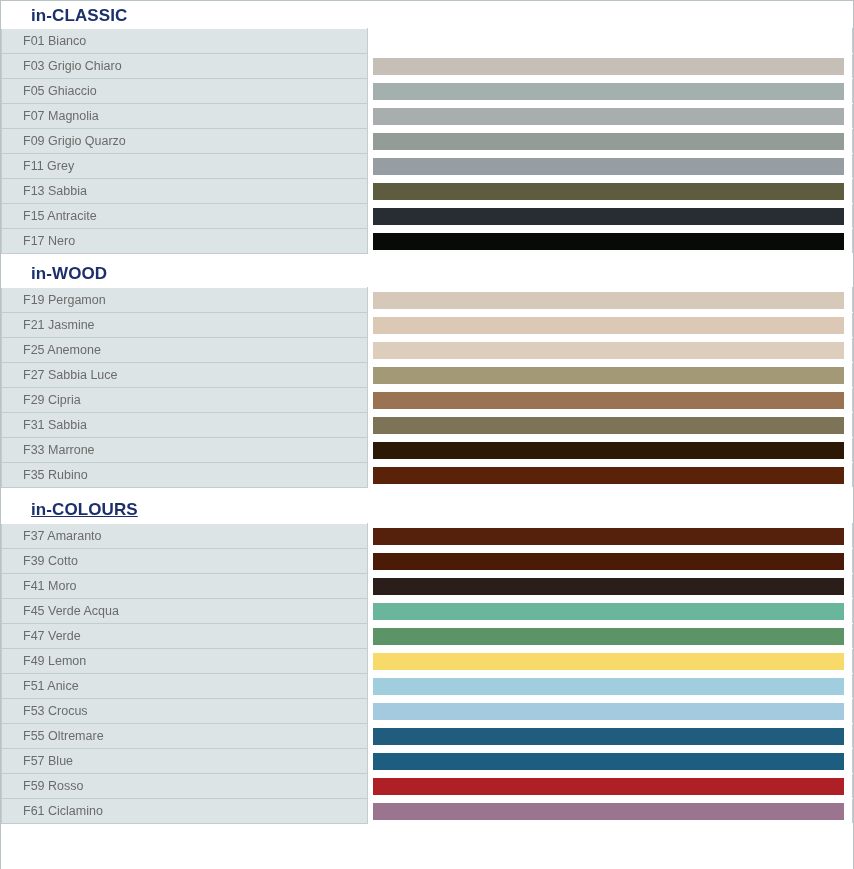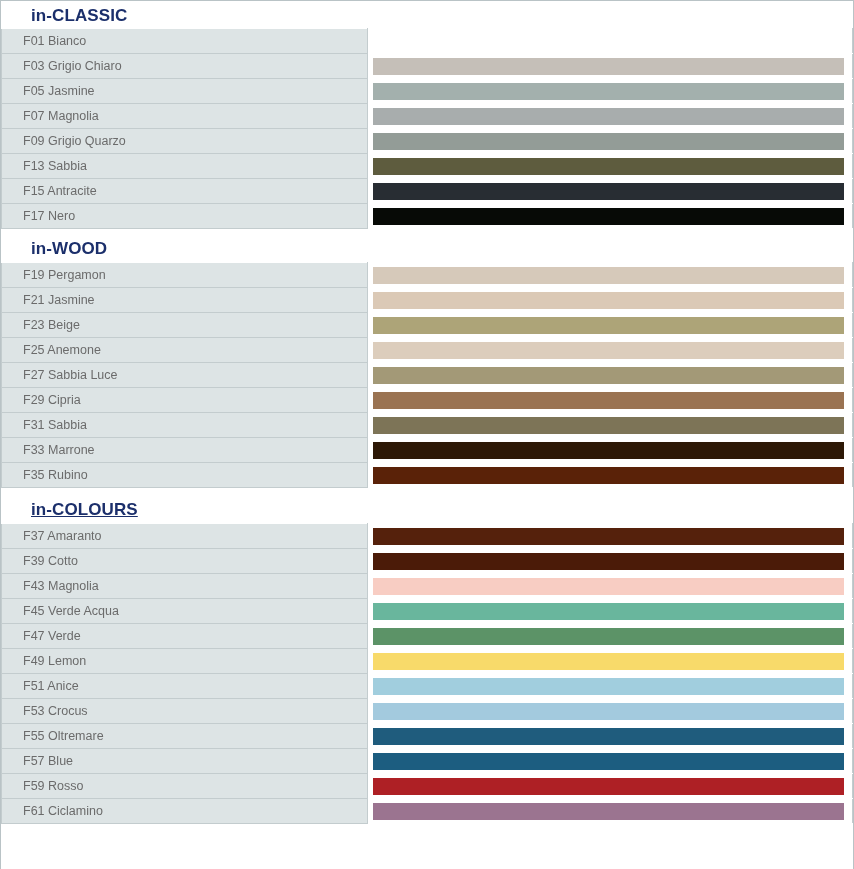--- a/index.html
+++ b/index.html
@@ -111,35 +111,41 @@
                 <span class="swatch-bar white-chip" style="background: rgb(255, 255, 255);"></span>
               </td>
             </tr>
             <tr class="swatch-row">
               <td class="cell-label">F03 Grigio Chiaro</td>
               <td class="cell-swatch">
                 <span class="swatch-bar" style="background: rgb(197, 191, 184);"></span>
               </td>
             </tr>
             <tr class="swatch-row">
-              <td class="cell-label">F05 Jasmine</td>
+              <td class="cell-label">F05 Ghiaccio</td>
               <td class="cell-swatch">
                 <span class="swatch-bar" style="background: rgb(163, 176, 173);"></span>
               </td>
             </tr>
             <tr class="swatch-row">
               <td class="cell-label">F07 Magnolia</td>
               <td class="cell-swatch">
                 <span class="swatch-bar" style="background: rgb(168, 173, 173);"></span>
               </td>
             </tr>
             <tr class="swatch-row">
               <td class="cell-label">F09 Grigio Quarzo</td>
               <td class="cell-swatch">
                 <span class="swatch-bar" style="background: rgb(147, 156, 151);"></span>
+              </td>
+            </tr>
+            <tr class="swatch-row">
+              <td class="cell-label">F11 Grey</td>
+              <td class="cell-swatch">
+                <span class="swatch-bar" style="background: rgb(150, 158, 163);"></span>
               </td>
             </tr>
             <tr class="swatch-row">
               <td class="cell-label">F13 Sabbia</td>
               <td class="cell-swatch">
                 <span class="swatch-bar" style="background: rgb(94, 92, 62);"></span>
               </td>
             </tr>
             <tr class="swatch-row">
               <td class="cell-label">F15 Antracite</td>
@@ -166,26 +172,20 @@
                 <span class="swatch-bar" style="background: rgb(214, 201, 186);"></span>
               </td>
             </tr>
             <tr class="swatch-row">
               <td class="cell-label">F21 Jasmine</td>
               <td class="cell-swatch">
                 <span class="swatch-bar" style="background: rgb(219, 201, 182);"></span>
               </td>
             </tr>
             <tr class="swatch-row">
-              <td class="cell-label">F23 Beige</td>
-              <td class="cell-swatch">
-                <span class="swatch-bar" style="background: rgb(173, 164, 120);"></span>
-              </td>
-            </tr>
-            <tr class="swatch-row">
               <td class="cell-label">F25 Anemone</td>
               <td class="cell-swatch">
                 <span class="swatch-bar" style="background: rgb(220, 205, 188);"></span>
               </td>
             </tr>
             <tr class="swatch-row">
               <td class="cell-label">F27 Sabbia Luce</td>
               <td class="cell-swatch">
                 <span class="swatch-bar" style="background: rgb(163, 153, 119);"></span>
               </td>
@@ -227,23 +227,23 @@
                 <span class="swatch-bar" style="background: rgb(85, 33, 12);"></span>
               </td>
             </tr>
             <tr class="swatch-row">
               <td class="cell-label">F39 Cotto</td>
               <td class="cell-swatch">
                 <span class="swatch-bar" style="background: rgb(75, 27, 8);"></span>
               </td>
             </tr>
             <tr class="swatch-row">
-              <td class="cell-label">F43 Magnolia</td>
-              <td class="cell-swatch">
-                <span class="swatch-bar" style="background: rgb(248, 205, 195);"></span>
+              <td class="cell-label">F41 Moro</td>
+              <td class="cell-swatch">
+                <span class="swatch-bar" style="background: rgb(43, 30, 26);"></span>
               </td>
             </tr>
             <tr class="swatch-row">
               <td class="cell-label">F45 Verde Acqua</td>
               <td class="cell-swatch">
                 <span class="swatch-bar" style="background: rgb(105, 182, 157);"></span>
               </td>
             </tr>
             <tr class="swatch-row">
               <td class="cell-label">F47 Verde</td>

